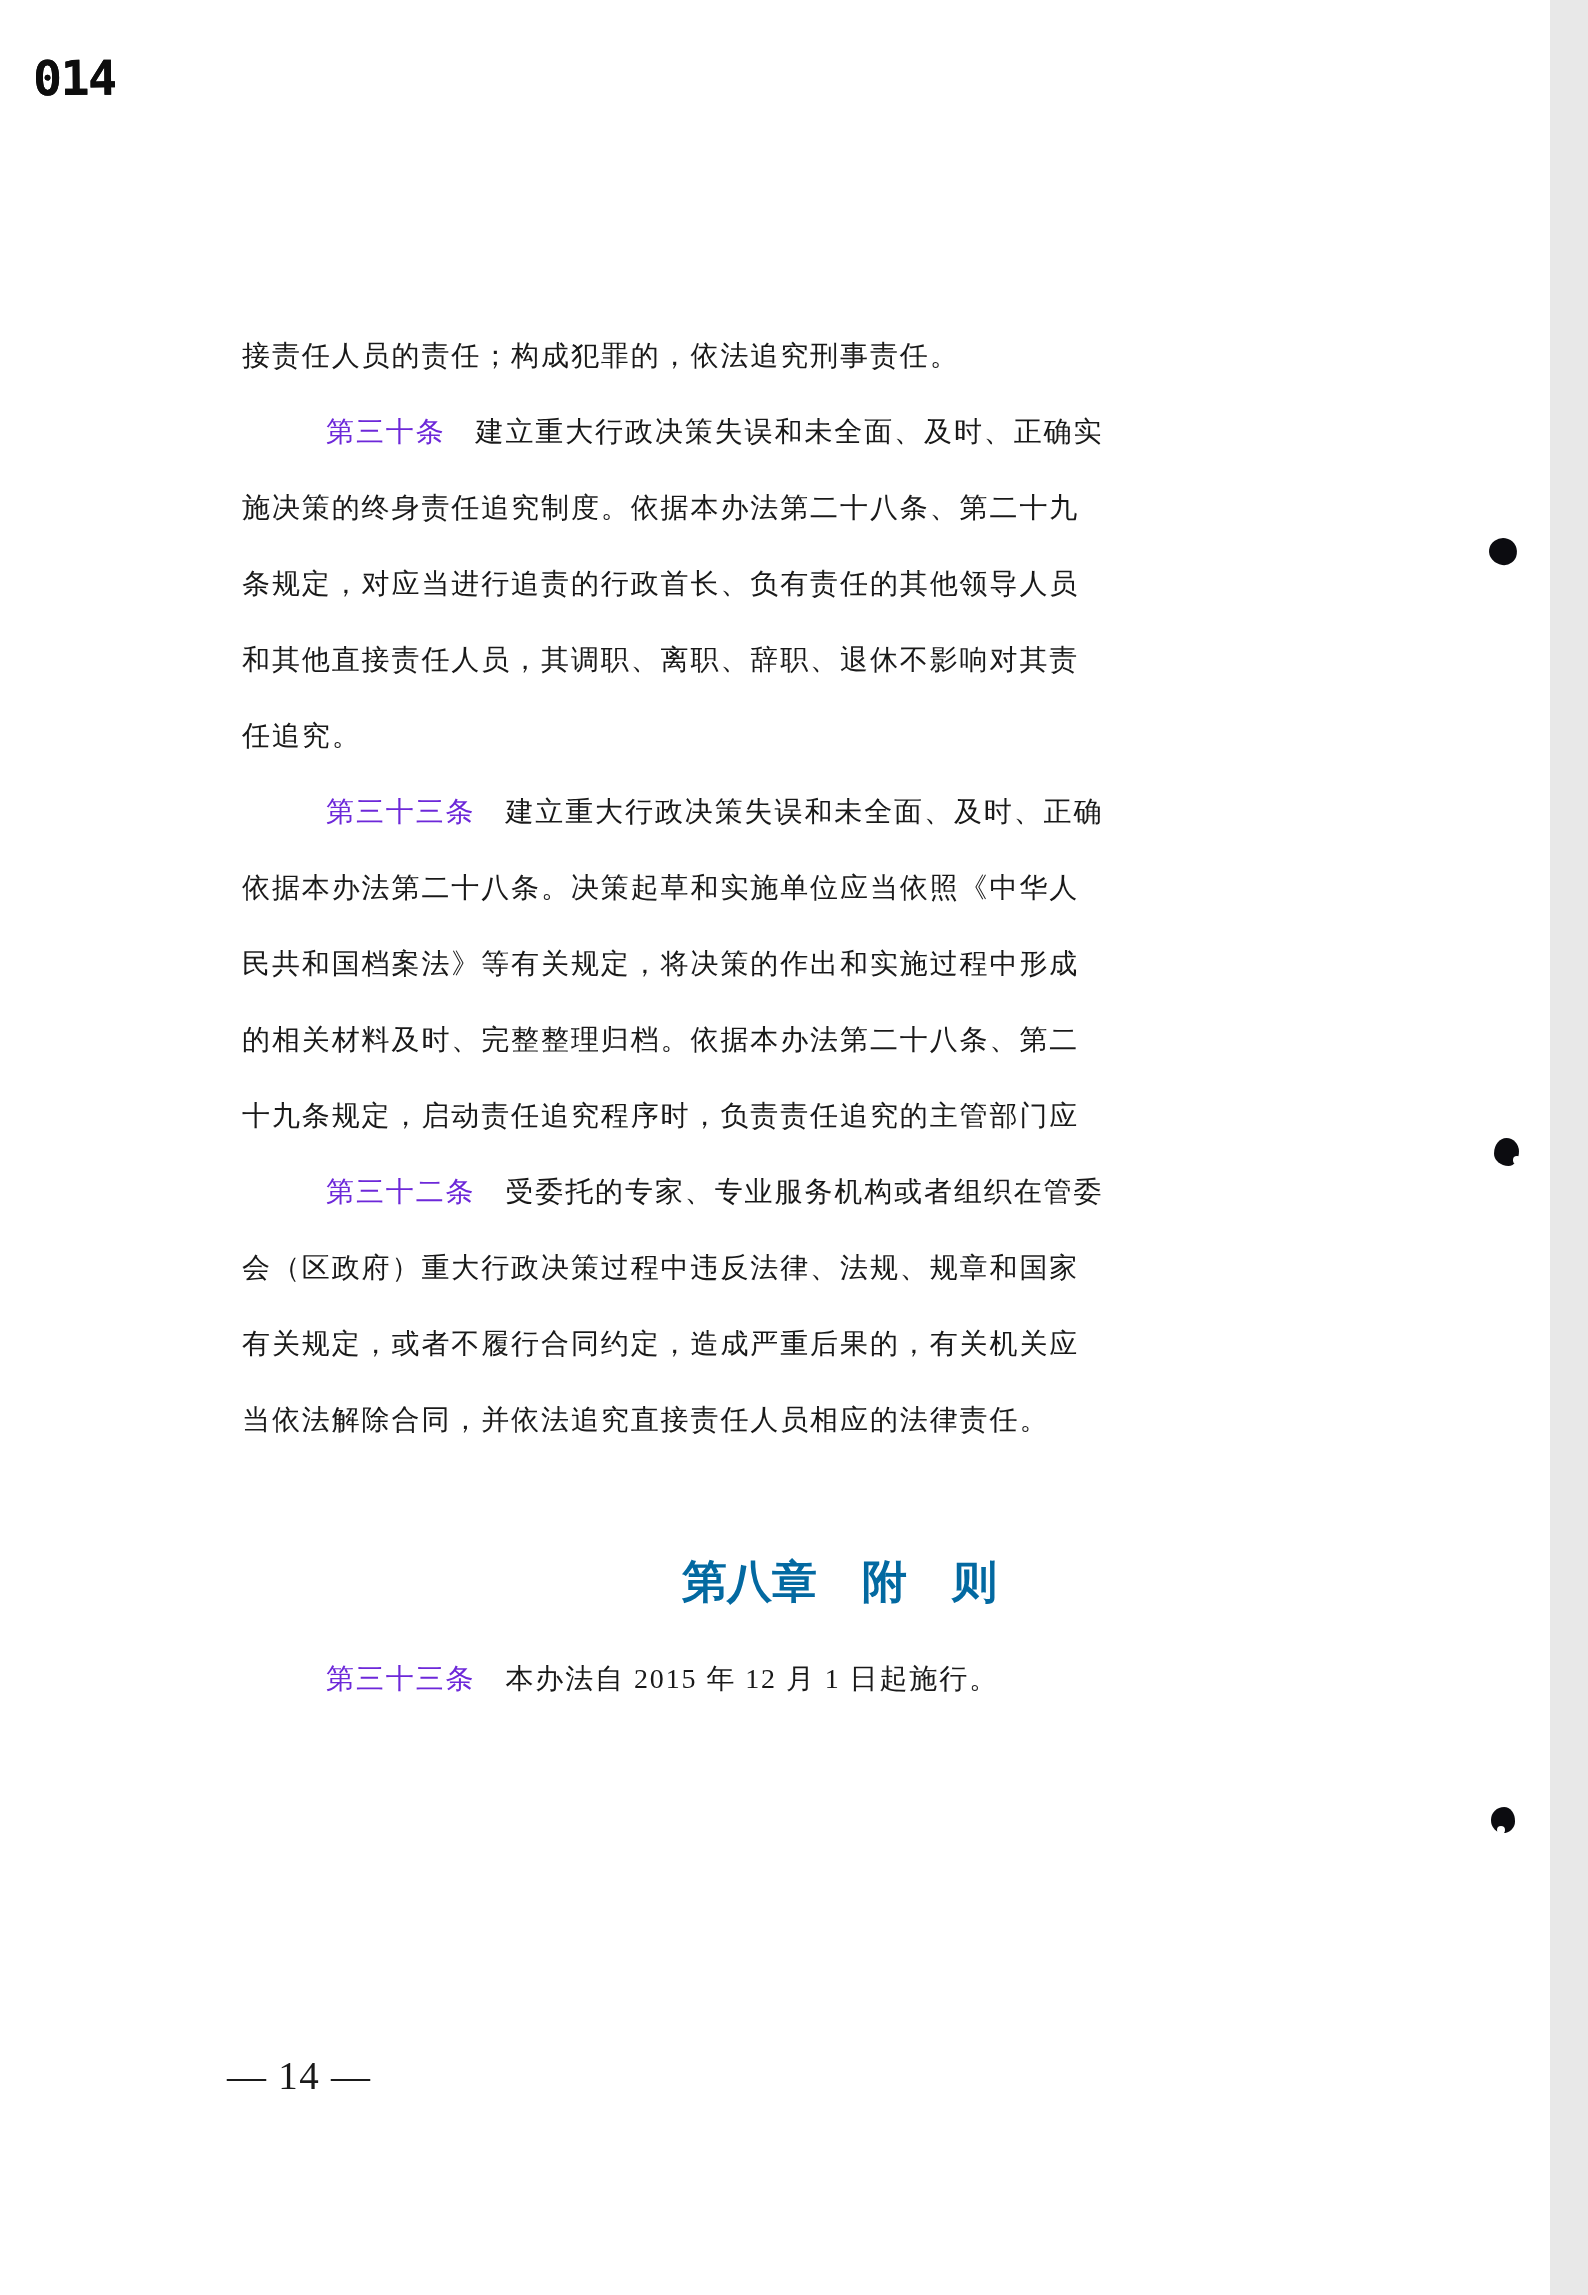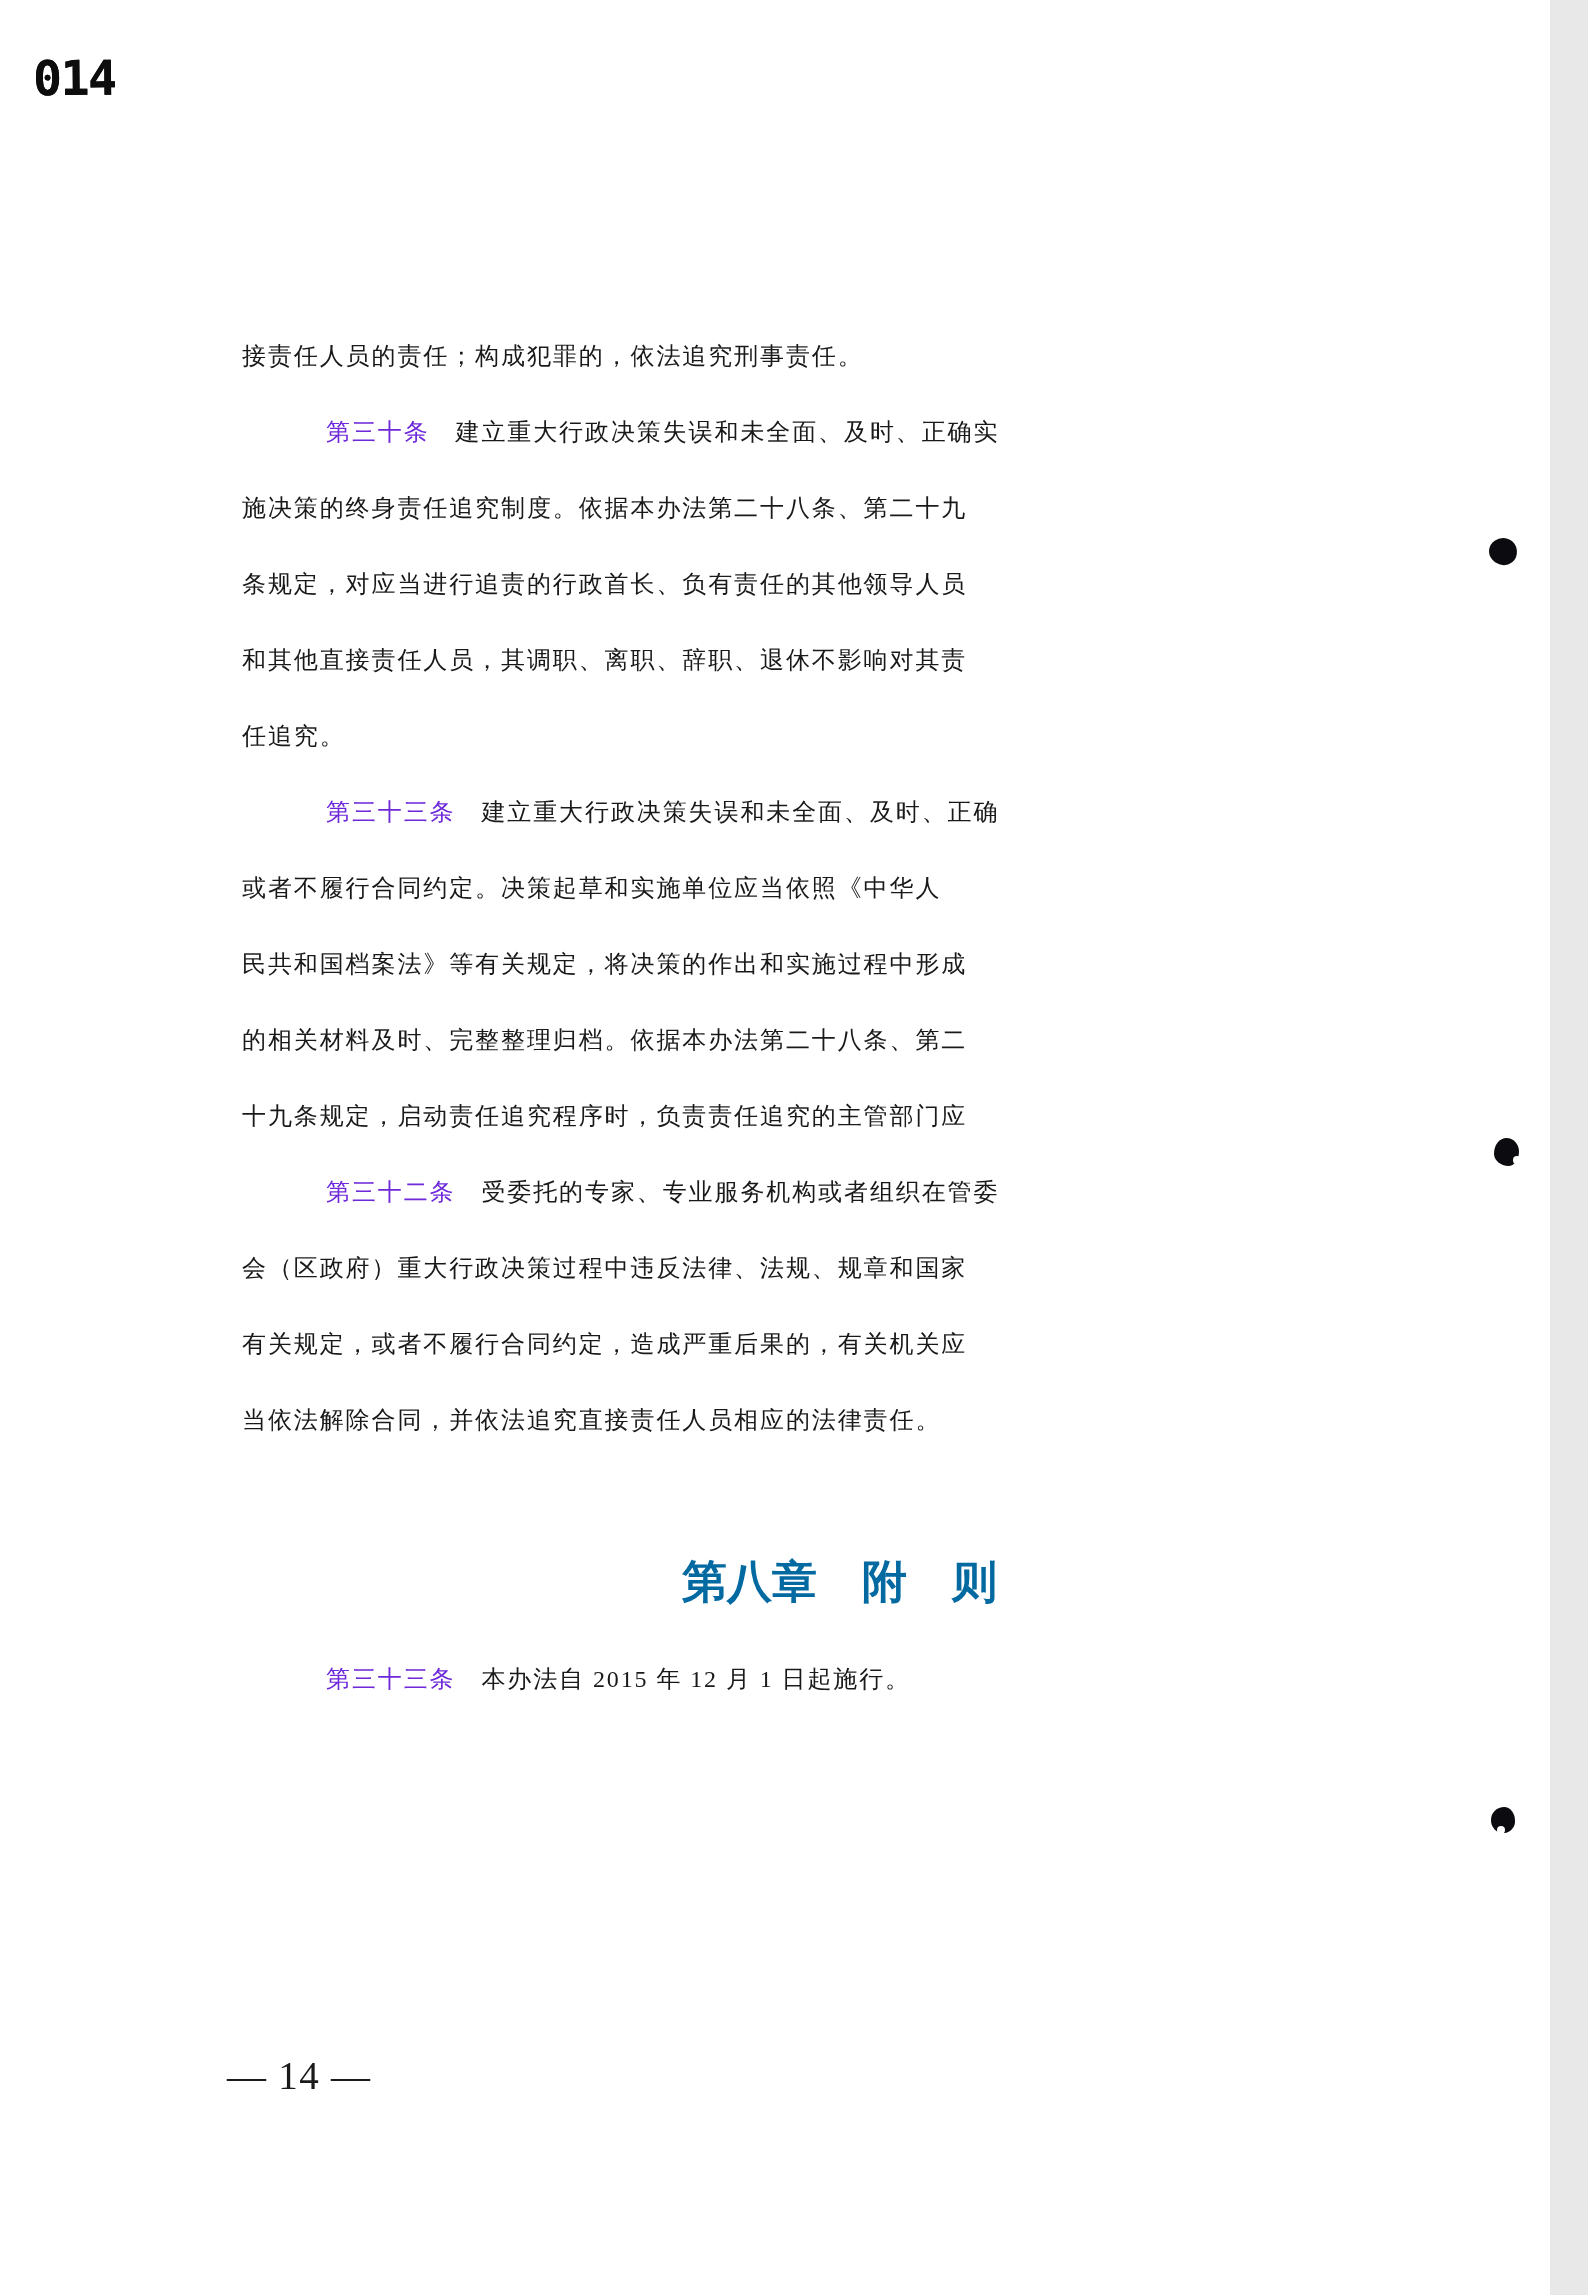--- a/index.html
+++ b/index.html
@@ -28,21 +28,21 @@
   .content {
     position: absolute;
     left: 242px;
     top: 318px;
     width: 1181px;
     color: #191919;
   }
   .text-line {
     height: 76px;
     line-height: 76px;
-    font-size: 24px;
+    font-size: 28px;
     letter-spacing: 1.9px;
     white-space: nowrap;
   }
   .text-line.indent { padding-left: 84px; }
   .seg { font-family: "Liberation Serif", serif; }
   .bold-seg {
     font-family: "Liberation Sans", sans-serif;
     font-weight: 400;
     color: #6d28d9;
   }
@@ -104,21 +104,21 @@
   <div class="content">
 
     <div id="body-lines">
         <div class="text-line"><span class="seg">接责任人员的责任；构成犯罪的，依法追究刑事责任。</span></div>
         <div class="text-line indent"><span class="seg bold-seg">第三十条</span><span class="seg">　建立重大行政决策失误和未全面、及时、正确实</span></div>
         <div class="text-line"><span class="seg">施决策的终身责任追究制度。依据本办法第二十八条、第二十九</span></div>
         <div class="text-line"><span class="seg">条规定，对应当进行追责的行政首长、负有责任的其他领导人员</span></div>
         <div class="text-line"><span class="seg">和其他直接责任人员，其调职、离职、辞职、退休不影响对其责</span></div>
         <div class="text-line"><span class="seg">任追究。</span></div>
         <div class="text-line indent"><span class="seg bold-seg">第三十三条</span><span class="seg">　建立重大行政决策失误和未全面、及时、正确</span></div>
-        <div class="text-line"><span class="seg">或者不履行合同约定。决策起草和实施单位应当依照《中华人</span></div>
+        <div class="text-line"><span class="seg">依据本办法第二十八条。决策起草和实施单位应当依照《中华人</span></div>
         <div class="text-line"><span class="seg">民共和国档案法》等有关规定，将决策的作出和实施过程中形成</span></div>
         <div class="text-line"><span class="seg">的相关材料及时、完整整理归档。依据本办法第二十八条、第二</span></div>
         <div class="text-line"><span class="seg">十九条规定，启动责任追究程序时，负责责任追究的主管部门应</span></div>
         <div class="text-line indent"><span class="seg bold-seg">第三十二条</span><span class="seg">　受委托的专家、专业服务机构或者组织在管委</span></div>
         <div class="text-line"><span class="seg">会（区政府）重大行政决策过程中违反法律、法规、规章和国家</span></div>
         <div class="text-line"><span class="seg">有关规定，或者不履行合同约定，造成严重后果的，有关机关应</span></div>
         <div class="text-line"><span class="seg">当依法解除合同，并依法追究直接责任人员相应的法律责任。</span></div>
       </div>
 
     <div class="chapter-heading">第八章　附　则</div>

